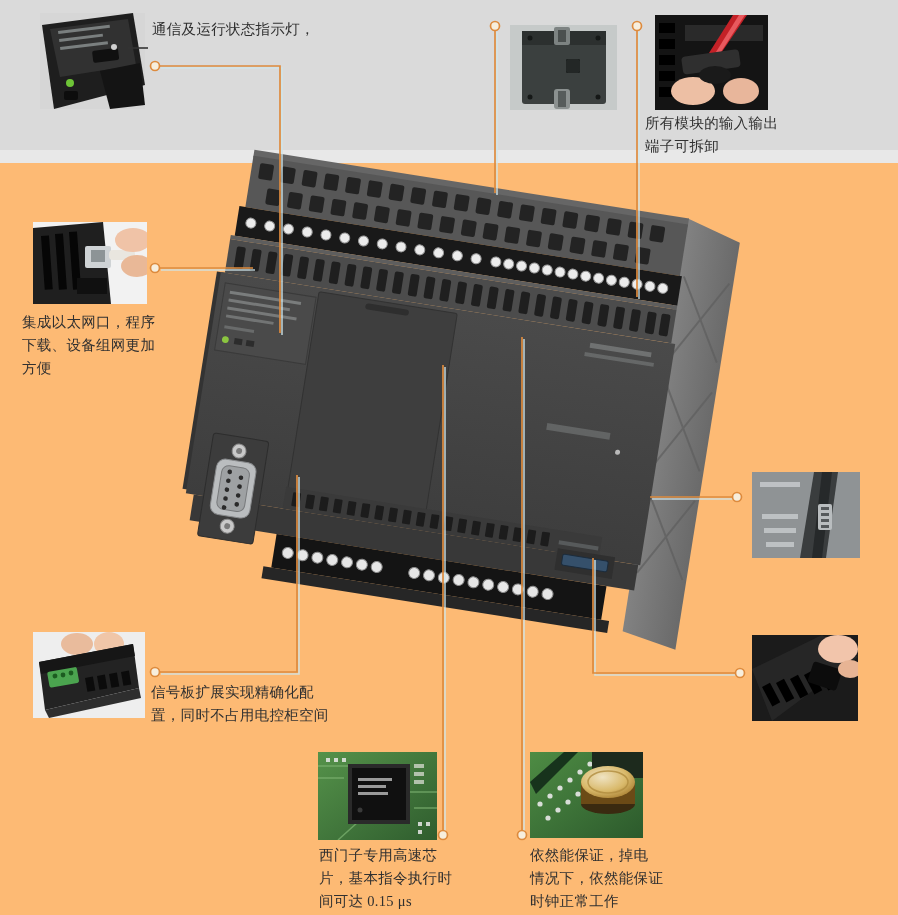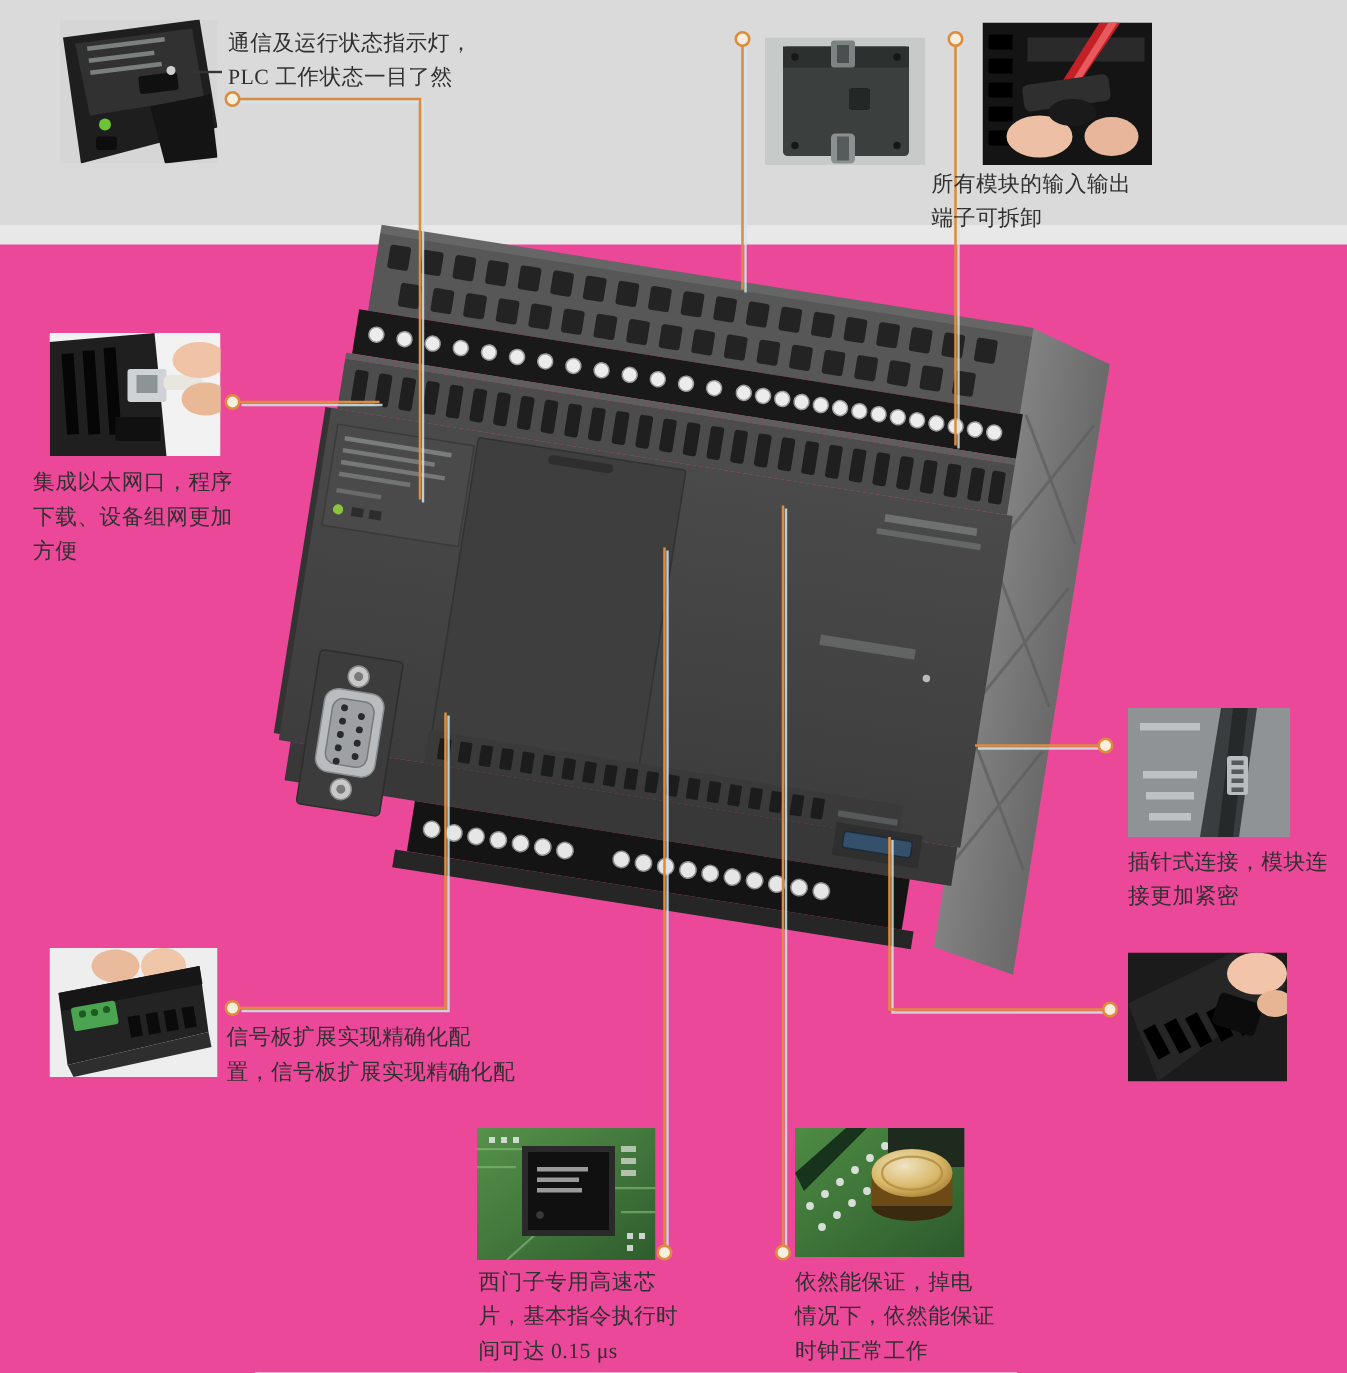--- a/index.html
+++ b/index.html
@@ -1,16 +1,16 @@
 <!DOCTYPE html>
 <html><head>
 <meta charset="utf-8">
 <style>
   html,body{margin:0;padding:0;background:#fff;}
-  .stage{position:relative;width:898px;height:915px;background:#ec4899;overflow:hidden;
+  .stage{position:relative;width:898px;height:915px;background:#fdba74;overflow:hidden;
          font-family:"Liberation Serif","DejaVu Serif",serif;color:#333;}
   .band{position:absolute;left:0;top:0;width:898px;height:163px;
         background:linear-gradient(#dadada 0 92%,#e8e8e8 92% 100%);}
   .photo{position:absolute;line-height:0;}
   .photo svg{display:block;}
   .callout-text{position:absolute;font-size:14.5px;line-height:23px;color:#303030;
                 letter-spacing:0.3px;white-space:nowrap;}
   .overlay{position:absolute;left:0;top:0;z-index:6;pointer-events:none;}
   .product{position:absolute;z-index:2;}
 </style>
@@ -495,44 +495,39 @@
         <circle cx="737" cy="497" r="4.5"></circle>
       <circle cx="740" cy="673" r="4.5"></circle>
         <circle cx="443" cy="835" r="4.5"></circle>
         <circle cx="522" cy="835" r="4.5"></circle>
     </g>
     <line x1="128" y1="48" x2="148" y2="48" stroke="#333" stroke-width="1.6"></line>
   </svg>
 
   <div class="callout-text" style="left:152px;top:18px;z-index:7">
     <div>通信及运行状态指示灯，</div>
-    <div>PLC 工作状态一目了然</div>
-  </div>
-
-
-  <div class="callout-text" style="left:621px;top:112px;z-index:7">
+  </div>
+
+
+  <div class="callout-text" style="left:645px;top:112px;z-index:7">
     <div>所有模块的输入输出</div>
     <div>端子可拆卸</div>
   </div>
 
   <div class="callout-text" style="left:22px;top:311px;z-index:7">
     <div>集成以太网口，程序</div>
     <div>下载、设备组网更加</div>
     <div>方便</div>
   </div>
 
   <div class="callout-text" style="left:151px;top:681px;z-index:7">
     <div>信号板扩展实现精确化配</div>
-    <div>置，信号板扩展实现精确化配</div>
-  </div>
-
-  <div class="callout-text" style="left:752px;top:564px;z-index:7">
-    <div>插针式连接，模块连</div>
-    <div>接更加紧密</div>
-  </div>
+    <div>置，同时不占用电控柜空间</div>
+  </div>
+
 
   <div class="callout-text" style="left:594px;top:681px;z-index:7">
   </div>
 
   <div class="callout-text" style="left:319px;top:844px;z-index:7">
     <div>西门子专用高速芯</div>
     <div>片，基本指令执行时</div>
     <div>间可达 0.15 μs</div>
   </div>
 

